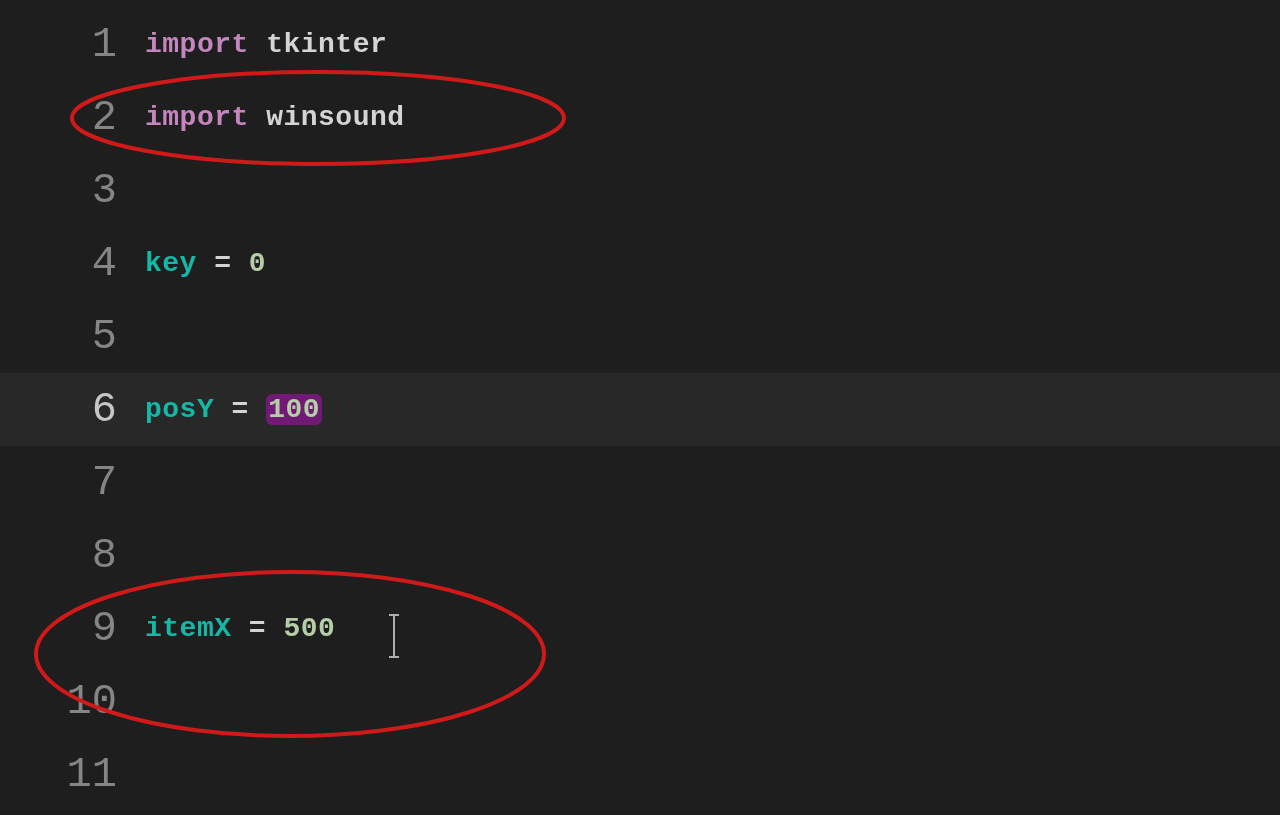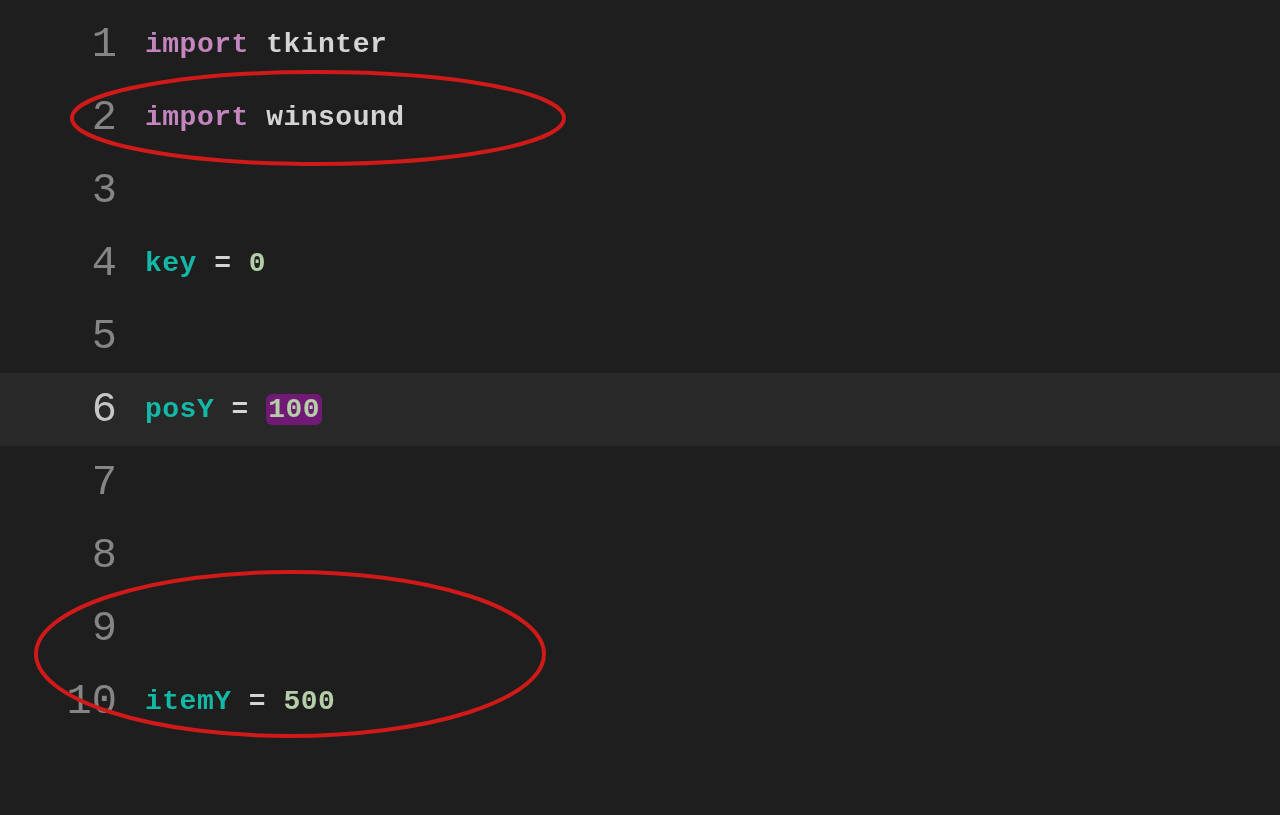--- a/index.html
+++ b/index.html
@@ -115,24 +115,28 @@
     </div>
     <div class="line">
       <div class="gutter">7</div>
     </div>
     <div class="line">
       <div class="gutter">8</div>
       <div class="code"></div>
     </div>
     <div class="line">
       <div class="gutter">9</div>
+      <div class="code"><span class="ident">itemX</span><span class="op"> = </span><span class="num">500</span><span>   </span><span class="text-cursor"></span></div>
     </div>
     <div class="line">
       <div class="gutter">10</div>
-      <div class="code"><span class="ident">itemY</span><span class="op"> = </span><span class="num">500</span></div>
+    </div>
+    <div class="line">
+      <div class="gutter">11</div>
+      <div class="code"></div>
     </div>
   </div>
 
 <div class="annotation" style="left:68px; top:68px;">
   <svg width="500" height="100" viewBox="0 0 500 100">
     <ellipse cx="250" cy="50" rx="246" ry="46" fill="none" stroke="#d01919" stroke-width="4"></ellipse>
   </svg>
 </div>
 
 <div class="annotation" style="left:32px; top:568px;">

